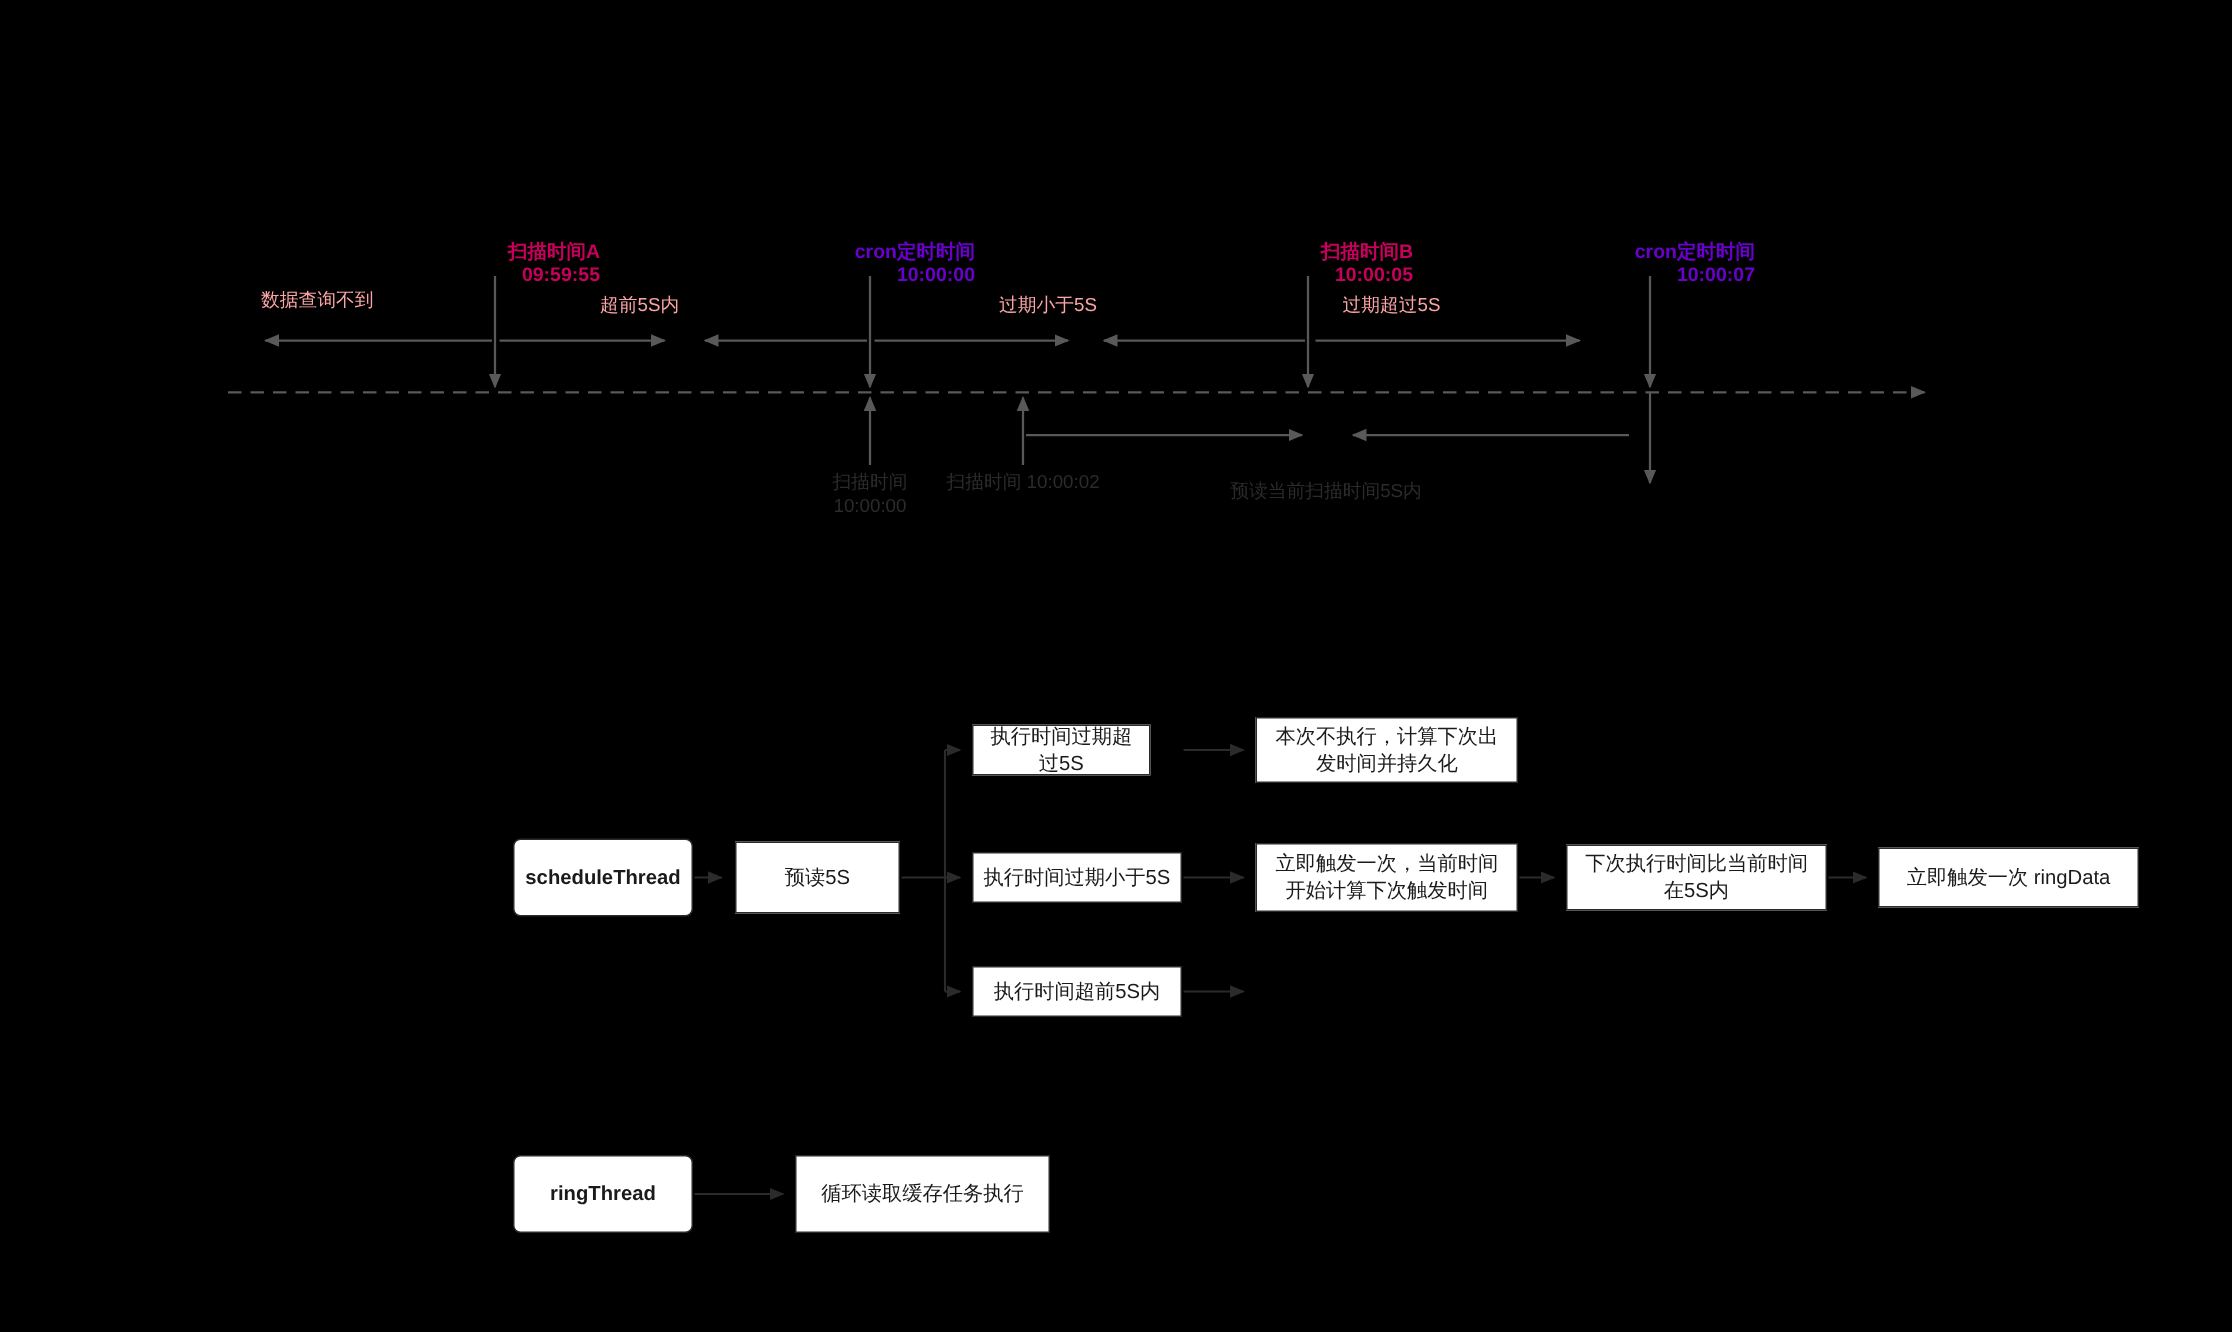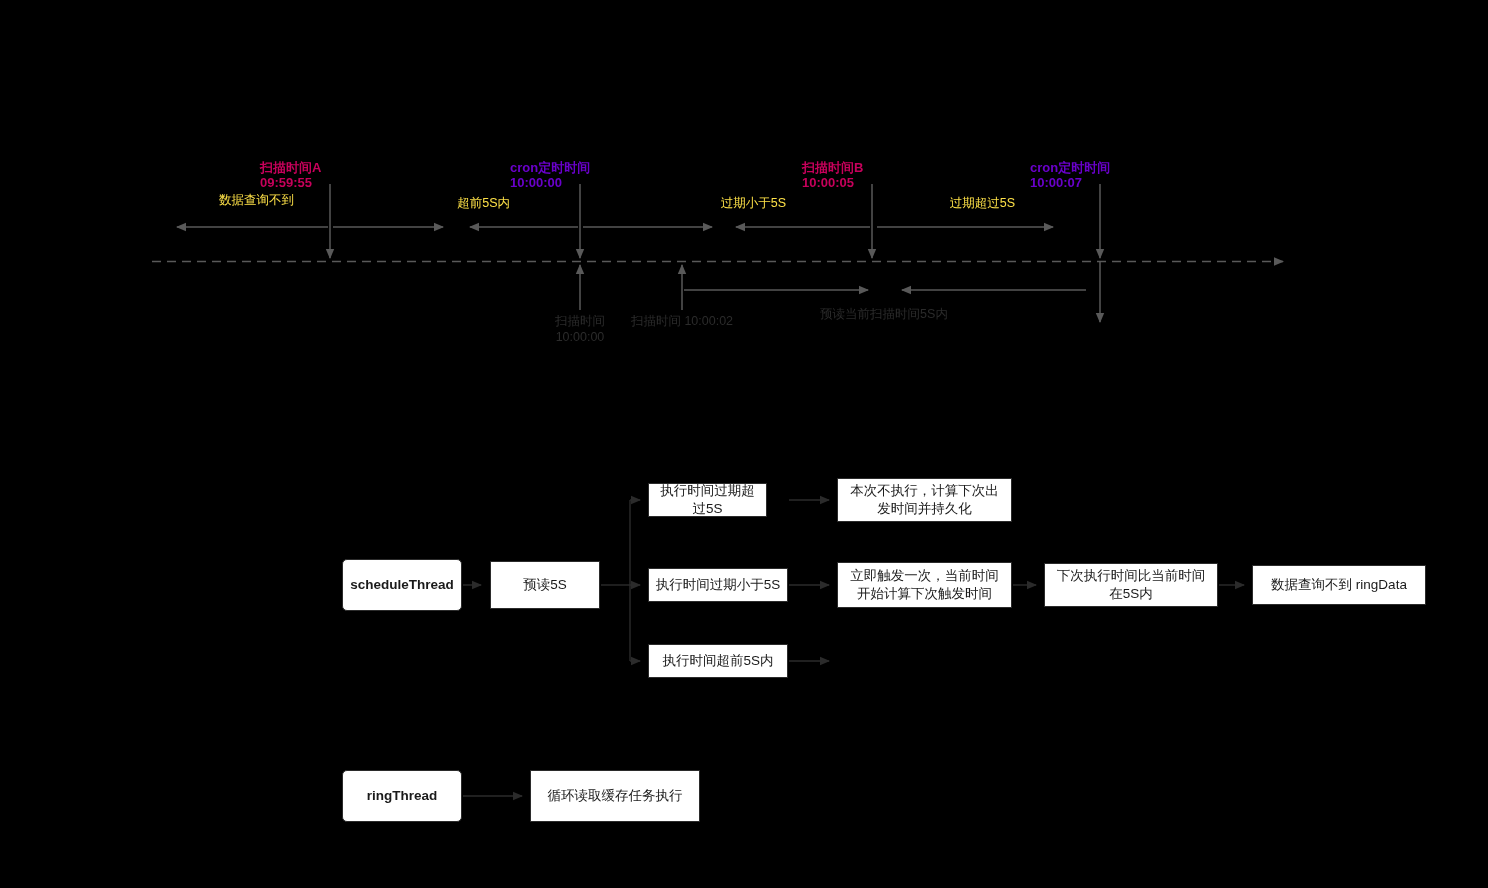--- a/index.html
+++ b/index.html
@@ -18,34 +18,34 @@
   svg#wires {
     position: absolute;
     left: 0; top: 0;
     width: 1488px; height: 888px;
     pointer-events: none;
   }
 
   
   .tl-label {
     position: absolute;
-    text-align: left;
+    text-align: right;
     line-height: 1.16;
     white-space: pre-line;
     font-size: 13px;
     font-weight: bold;
     letter-spacing: 0px;
   }
   .tl-label.scan { color: #C7005B; }
   .tl-label.cron { color: #6A00CC; }
   .tl-seg {
     position: absolute;
-    text-align: right;
+    text-align: left;
     font-size: 12.5px;
-    color: #fde047;
+    color: #fca5a5;
     line-height: 1.2;
   }
   .tl-below {
     position: absolute;
     text-align: center;
     font-size: 12.5px;
     color: #2b2b2b;
     line-height: 1.3;
   }
 
@@ -141,38 +141,38 @@
 
   <div class="tl-seg" style="left:174px; top:193px; width:120px;">数据查询不到</div>
   <div class="tl-seg" style="left:400px; top:196px; width:110px;">超前5S内</div>
   <div class="tl-seg" style="left:666px; top:196px; width:120px;">过期小于5S</div>
   <div class="tl-seg" style="left:895px; top:196px; width:120px;">过期超过5S</div>
 
   <div class="tl-below" style="left:552px; top:313px; width:56px;">扫描时间
 10:00:00</div>
   <div class="tl-below" style="left:622px; top:313px; width:120px;">扫描时间
 10:00:02</div>
-  <div class="tl-below" style="left:774px; top:306px; width:220px;">预读当前扫描时间5S内</div>
+  <div class="tl-below" style="left:774px; top:319px; width:220px;">预读当前扫描时间5S内</div>
 
   <div class="box rounded" style="left:342px; top:559px; width:120px; height:52px;">scheduleThread</div>
 
   <div class="box" style="left:490px; top:561px; width:110px; height:48px;">预读5S</div>
 
   <div class="box" style="left:648px; top:483px; width:119px; height:34px;">执行时间过期超过5S</div>
 
   <div class="box" style="left:648px; top:568px; width:140px; height:34px;">执行时间过期小于5S</div>
 
   <div class="box" style="left:648px; top:644px; width:140px; height:34px;">执行时间超前5S内</div>
 
   <div class="box" style="left:837px; top:562px; width:175px; height:46px;">立即触发一次，当前时间开始计算下次触发时间</div>
 
   <div class="box" style="left:837px; top:478px; width:175px; height:44px;">本次不执行，计算下次出发时间并持久化</div>
 
 
   <div class="box" style="left:1044px; top:563px; width:174px; height:44px;">下次执行时间比当前时间在5S内</div>
 
-  <div class="box" style="left:1252px; top:565px; width:174px; height:40px;">数据查询不到 ringData</div>
+  <div class="box" style="left:1252px; top:565px; width:174px; height:40px;">立即触发一次 ringData</div>
 
   <div class="box rounded" style="left:342px; top:770px; width:120px; height:52px;">ringThread</div>
 
   <div class="box" style="left:530px; top:770px; width:170px; height:52px;">循环读取缓存任务执行</div>
 
 </div>
 
 </body></html>

